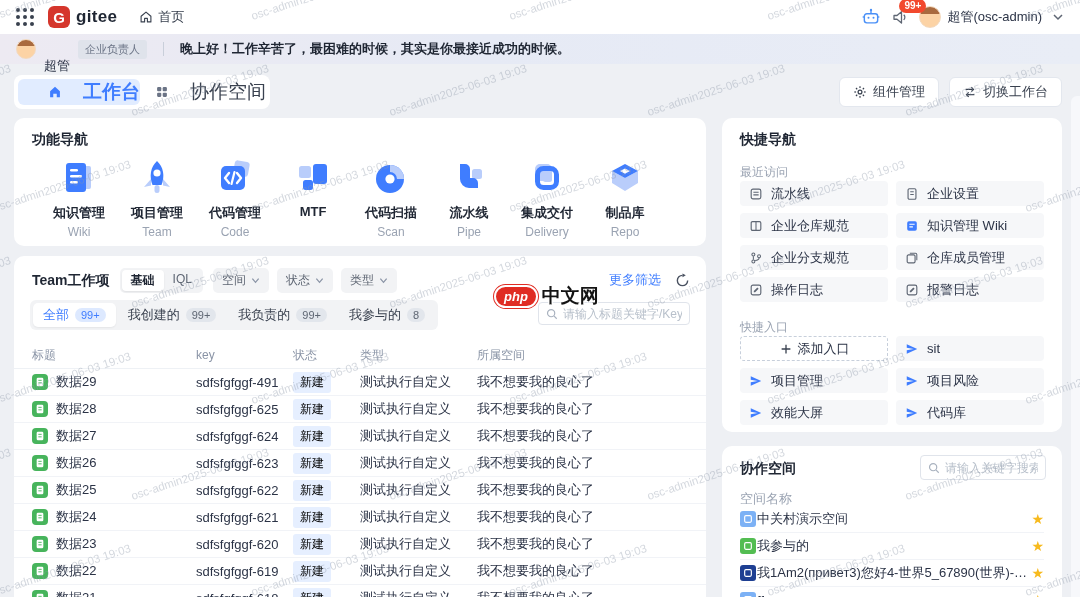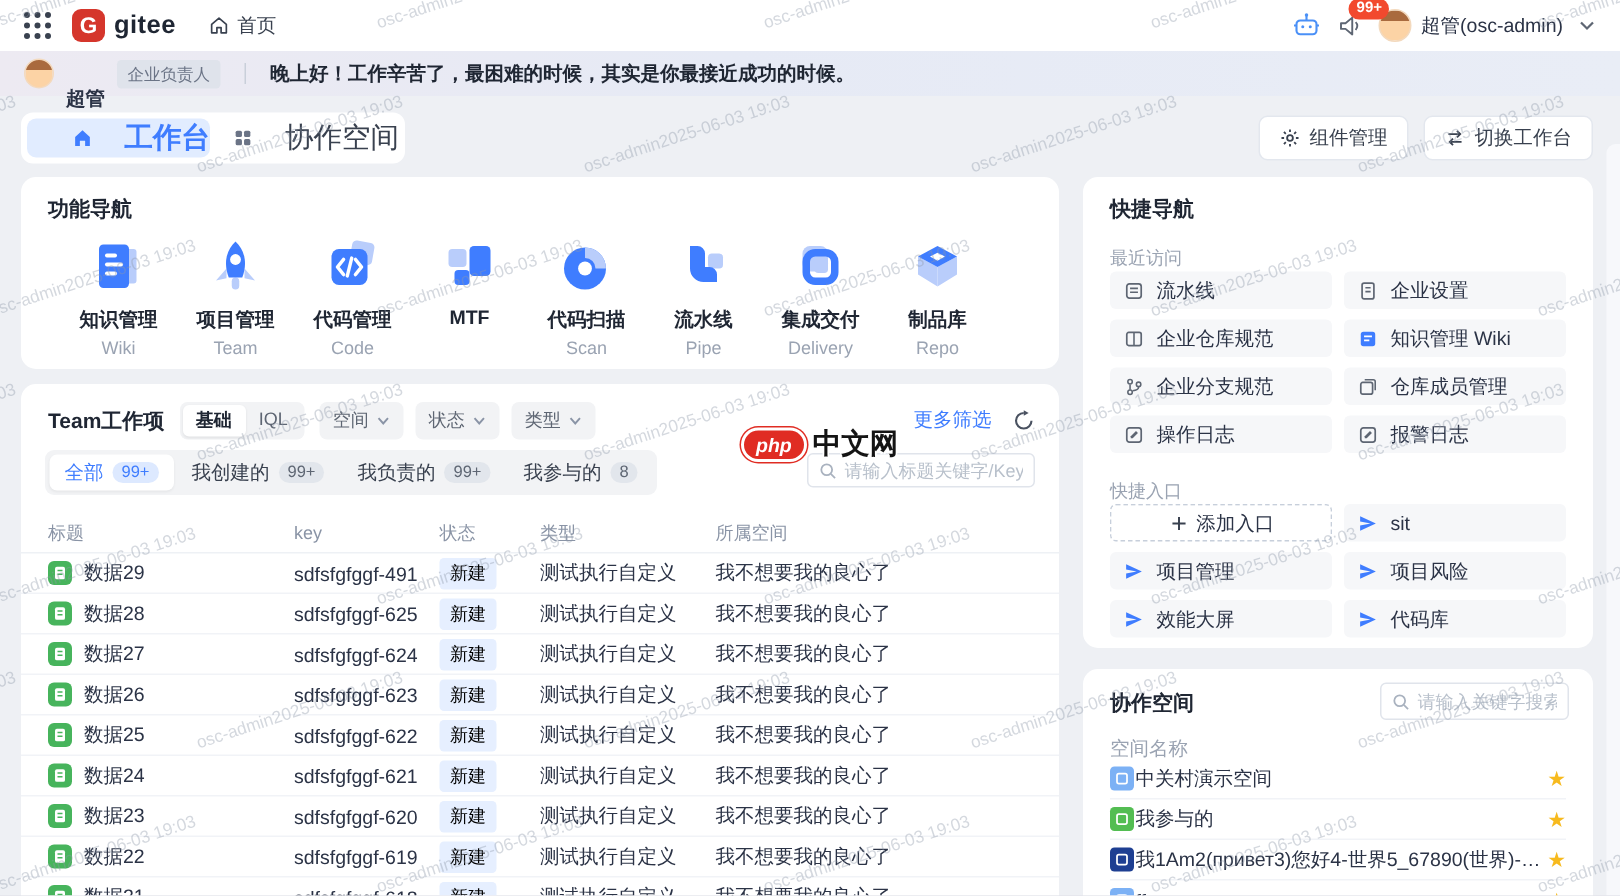--- a/index.html
+++ b/index.html
@@ -25,21 +25,21 @@
   .badge-99 { position:absolute; top:-9px; left:8px; background:#f2492e; color:#fff;
     font-size:10px; line-height:14px; padding:0 5px; border-radius:8px; font-weight:bold; }
   .avatar { width:22px; height:22px; border-radius:50%; border:1px solid #f3d9bd;
     background:linear-gradient(180deg,#a96a3e 0 36%,#fcd3a5 36%); }
   .nav-user { display:flex; align-items:center; gap:6px; cursor:pointer; color:#2b3346; }
   
   .greet { position:absolute; top:34px; left:0; width:1080px; height:30px;
     background:linear-gradient(90deg,#edeaf2,#e6eaf5 45%,#e9edf6); display:flex; align-items:center;
     padding:0 16px; gap:8px; }
   .greet .avatar { width:20px; height:20px; }
-  .greet-name { font-weight:bold;margin-top:34px; }
+  .greet-name { font-weight:normal;margin-top:34px; }
   .role-badge { background:#dfe3eb; color:#6b7486; font-size:11px; padding:2px 7px; border-radius:3px; }
   .greet-div { width:1px; height:14px; background:#c9cfda; margin:0 8px; }
   .greet-msg { font-weight:bold; color:#1f2633; }
   
   .tabs-wrap { position:absolute; top:75px; left:14px; height:34px; background:#fff;
     border-radius:8px; padding:4px; display:flex; gap:4px; z-index:2; }
   .tab { display:flex; align-items:center; justify-content:flex-end; gap:21px; width:122px;
     border-radius:6px; cursor:pointer; font-size:19px; color:#39414f; }
   .tab.active { background:#e1ecff; color:#3f7dff; font-weight:bold; }
   .top-btns { position:absolute; top:77px; right:18px; display:flex; gap:10px; z-index:2; }

